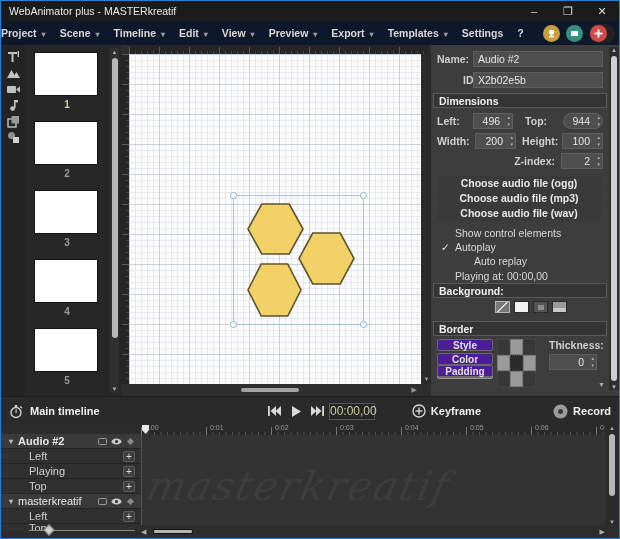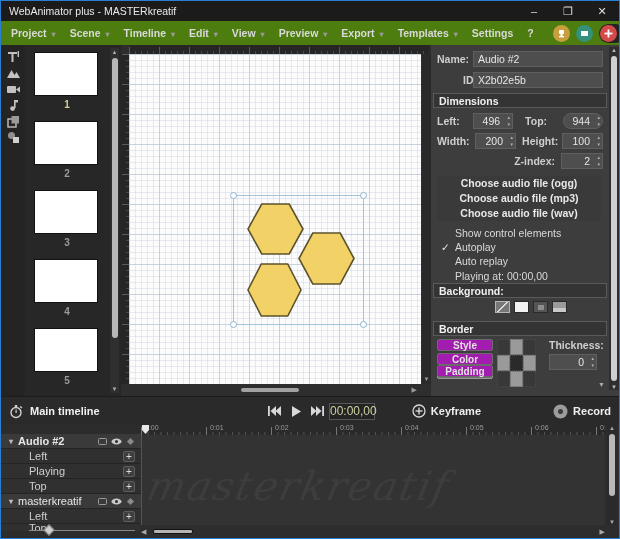--- a/index.html
+++ b/index.html
@@ -9,22 +9,22 @@
 
   
   .titlebar { position:absolute; left:0; top:0; width:100%; height:20px; background:#1b1b1b;
     display:flex; align-items:center; }
   .titlebar .title { margin-left:8px; font-size:10.5px; color:#eaeaea; }
   .win-btns { position:absolute; right:0; top:0; height:20px; display:flex; }
   .win-btn { width:34px; height:20px; display:flex; align-items:center; justify-content:center;
     color:#dcdcdc; font-size:11px; cursor:default; }
 
   
-  .menubar { position:absolute; left:0; top:20px; width:100%; height:24px; background:#4d7c0f;
-    display:flex; align-items:center; padding-left:10px; }
+  .menubar { position:absolute; left:0; top:20px; width:100%; height:24px; background:#0f172a;
+    display:flex; align-items:center; padding-left:0; }
   .menu-item { font-weight:bold; font-size:10.5px; color:#d9d9d9; margin-right:14px; white-space:nowrap; }
   .menu-item.arrow::after { content:"▾"; font-size:8px; color:#9a9a9a; margin-left:5px; }
   .quick { display:flex; align-items:center; margin-left:2px; }
   .circle-ic { width:17px; height:17px; border-radius:50%; display:flex; align-items:center;
     justify-content:center; font-size:9px; color:#fff; margin:0 3px; }
   .elements-pill { display:flex; align-items:center; background:#232323; border-radius:10px;
     padding:1px 8px 1px 1px; margin:0 3px; }
 
   
   .tools { position:absolute; left:0; top:44px; width:24px; height:351px; background:#242424;
@@ -89,21 +89,21 @@
   .audio-btn { position:absolute; left:6px; right:20px; height:15px; background:#3a3a3a;
     color:#e8e8e8; font-weight:bold; text-align:center; line-height:15px; border-radius:2px; }
   .opt { position:absolute; left:24px; color:#d9d9d9; }
   .opt .chk { position:absolute; left:-14px; color:#e8e8e8; }
   .bg-btn { width:15px; height:12px; border:1px solid #2a2a2a; background:#6a6a6a; margin-right:4px; }
   .bg-btn.sel { border:1px solid #b5b5b5; background:linear-gradient(135deg,#777 44%,#ddd 47%,#ddd 53%,#777 56%); }
   .bg-btn.white { background:#f2f2f2; }
   .bg-btn.inner { background:#555; position:relative; }
   .bg-btn.inner::after { content:""; position:absolute; left:4px; top:3px; width:6px; height:5px; background:#8d8d8d; }
   .bg-btn.img { background:linear-gradient(to bottom,#9a9a9a 55%,#c9c9c9 55%); }
-  .bstyle-btn { position:absolute; left:6px; width:56px; height:12px; background:#a21caf;
+  .bstyle-btn { position:absolute; left:6px; width:56px; height:12px; background:#4c1d95;
     border:1px solid #6a6a6a; color:#e2e2e2; font-weight:bold; font-size:10px; text-align:center;
     line-height:11px; border-radius:2px; }
   .bstyle-btn.active { background:#6e6e6e; border-color:#9a9a9a; color:#fff; }
   .checker { position:absolute; left:66px; top:337px; width:39px; height:48px;
     display:grid; grid-template-columns:13px 13px 13px; grid-template-rows:16px 16px 16px; }
   .checker div { border:1px dotted #4c4c4c; background:#383838; }
   .checker div.lit { background:#9a9a9a; border:1px solid #7a7a7a; }
   .checker div.ctr { background:#2a2a2a; }
   .props-scroll { position:absolute; right:2px; top:2px; width:10px; bottom:6px; background:#2e2e2e; }
   .props-scroll .arr { position:absolute; width:10px; text-align:center; font-size:6px; color:#bbb; }
@@ -328,21 +328,21 @@
       <span class="plabel" style="margin-right:6px;">Z-index:</span>
       <div class="pinput spin" style="width:42px;">2</div>
     </div>
     <div class="audio-btn" style="top:131px;">Choose audio file (ogg)</div>
     <div class="audio-btn" style="top:146px;">Choose audio file (mp3)</div>
     <div class="audio-btn" style="top:161px;">Choose audio file (wav)</div>
     <div class="opt" style="top:182px;">Show control elements</div>
     <div class="opt" style="top:196px;">
       <span class="chk">✓</span><span>Autoplay</span>
     </div>
-    <div class="opt" style="top:210px;">Auto replay</div>
+    <div class="opt" style="top:210px;margin-left:19px;">Auto replay</div>
     <div class="opt" style="top:225px;">Playing at: 00:00,00</div>
     <div class="sec-head" style="top:238px;">Background:</div>
     <div class="prow" style="top:256px; left:64px;">
       <div class="bg-btn sel"></div>
       <div class="bg-btn white"></div>
       <div class="bg-btn inner"></div>
       <div class="bg-btn img"></div>
     </div>
     <div class="sec-head" style="top:276px;">Border</div>
     <div class="bstyle-btn" style="top:294px;">Style</div>

